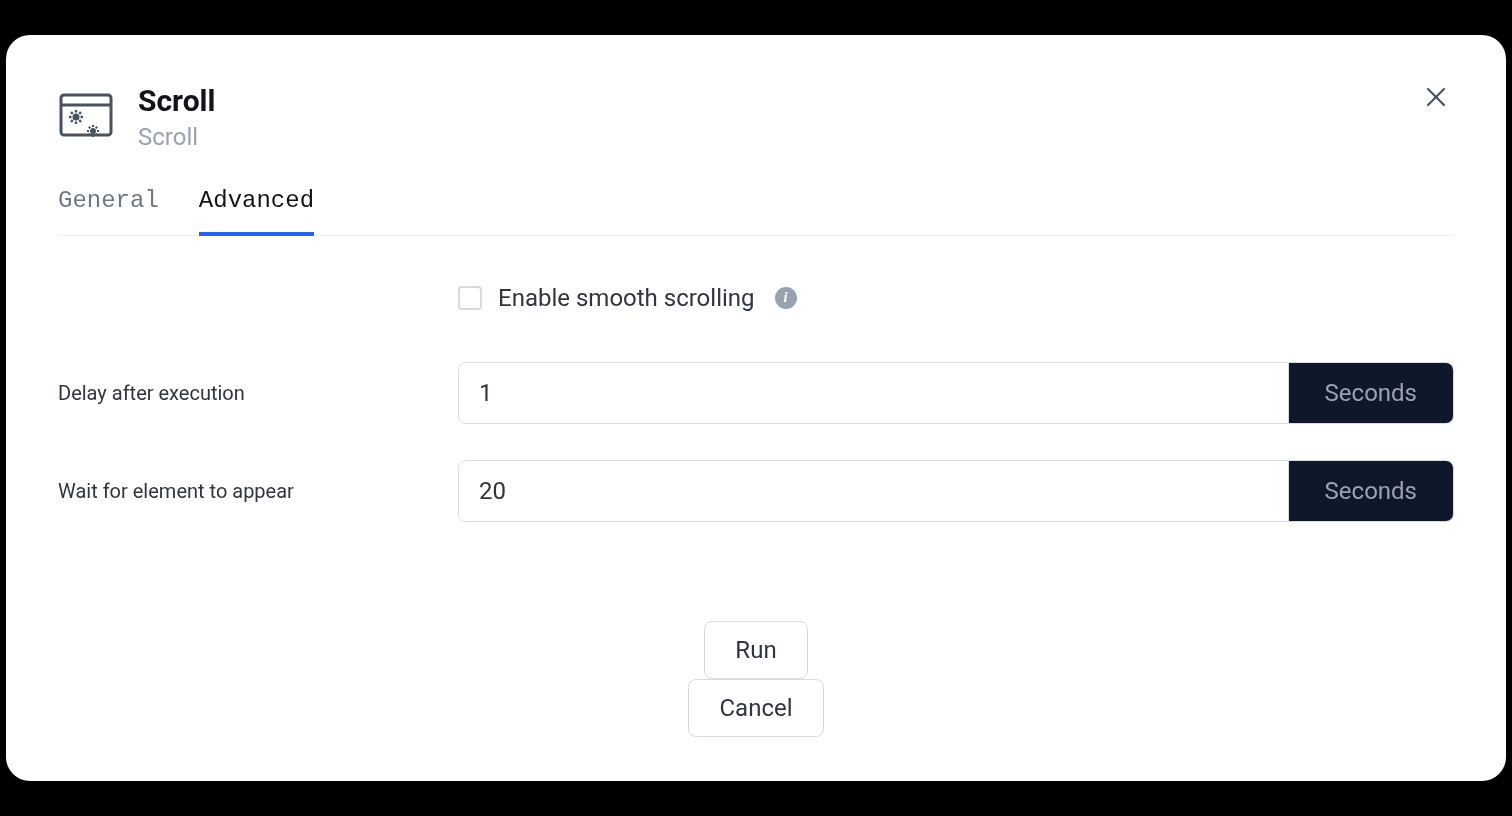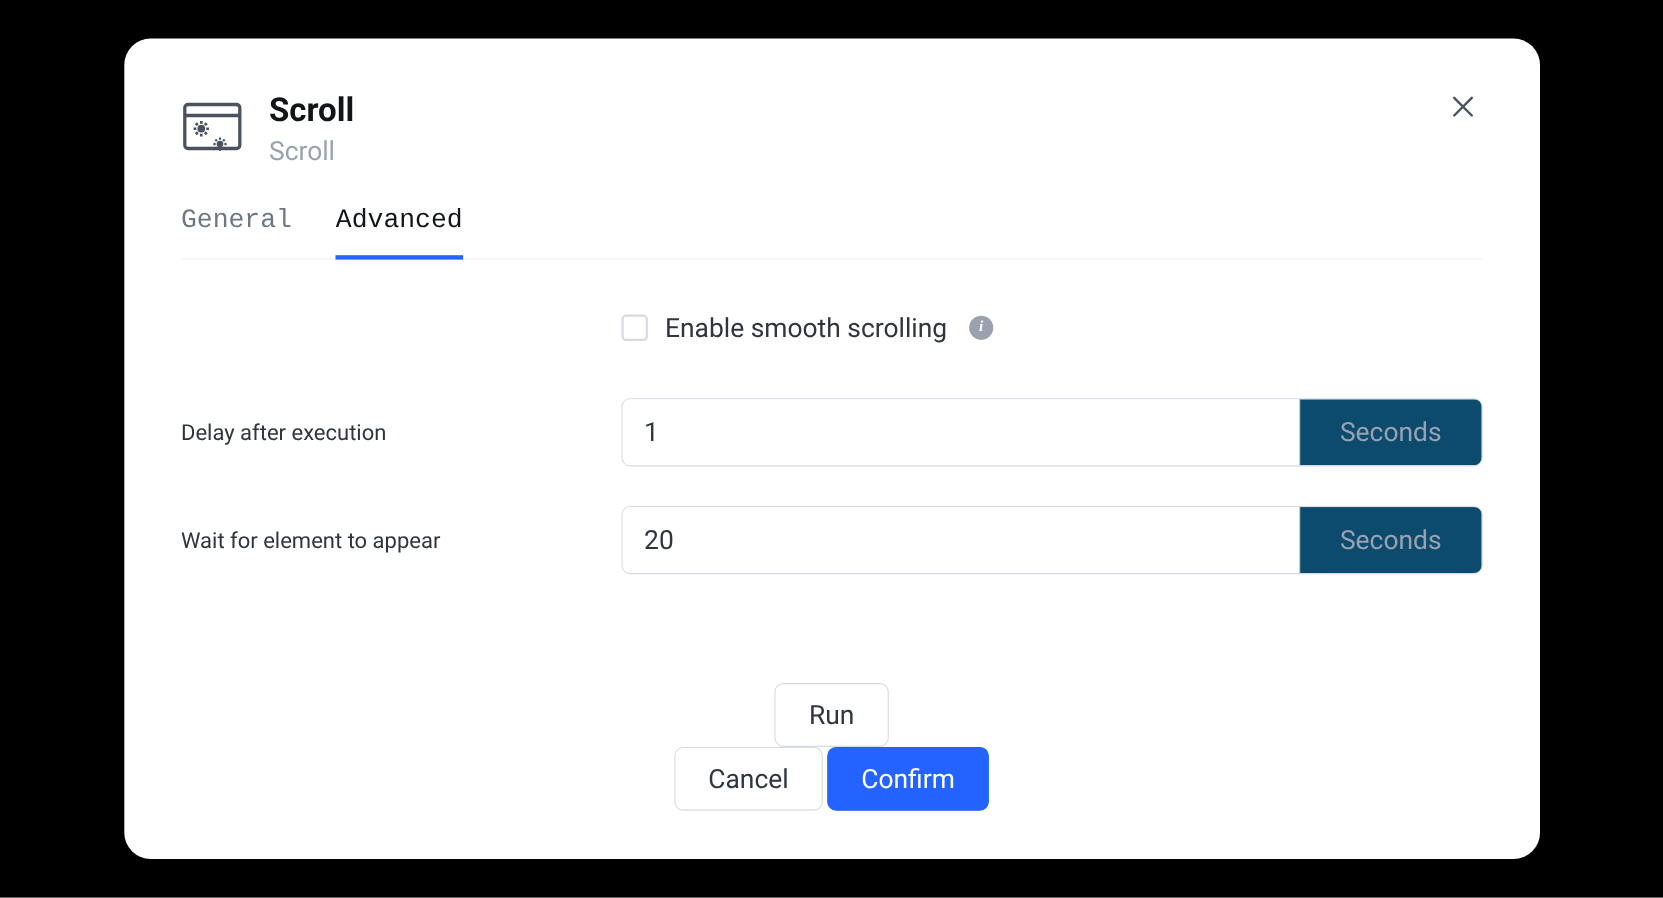--- a/index.html
+++ b/index.html
@@ -8,21 +8,21 @@
       background: #000;
       width: 1512px;
       height: 816px;
       display: flex;
       align-items: center;
       justify-content: center;
     }
     .modal {
       background: #fff;
       border-radius: 24px;
-      width: 1287px;
+      width: 1500px;
       height: 746px;
       padding: 48px 52px 44px 52px;
       position: relative;
       display: flex;
       flex-direction: column;
     }
     .header {
       display: flex;
       align-items: flex-start;
       gap: 24px;
@@ -140,21 +140,21 @@
     .input-group input {
       flex: 1;
       border: none;
       padding: 0 20px;
       font-size: 24px;
       color: #303540;
       outline: none;
       font-family: inherit;
     }
     .input-suffix {
-      background: #0c4a6e;
+      background: #0f172a;
       border-left: 1px solid #d6dae2;
       padding: 0 36px;
       display: flex;
       align-items: center;
       font-size: 24px;
       color: #9aa2b0;
     }
     .footer {
       display: flex;
       align-items: center;
@@ -262,17 +262,16 @@
         <div class="input-suffix">Seconds</div>
       </div>
     </div>
 
   </div>
 
   <div class="footer">
     <button class="btn btn-secondary">Run</button>
     <div class="footer-right">
       <button class="btn btn-secondary">Cancel</button>
-      <button class="btn btn-primary">Confirm</button>
     </div>
   </div>
 
 </div>
 
 </body></html>

